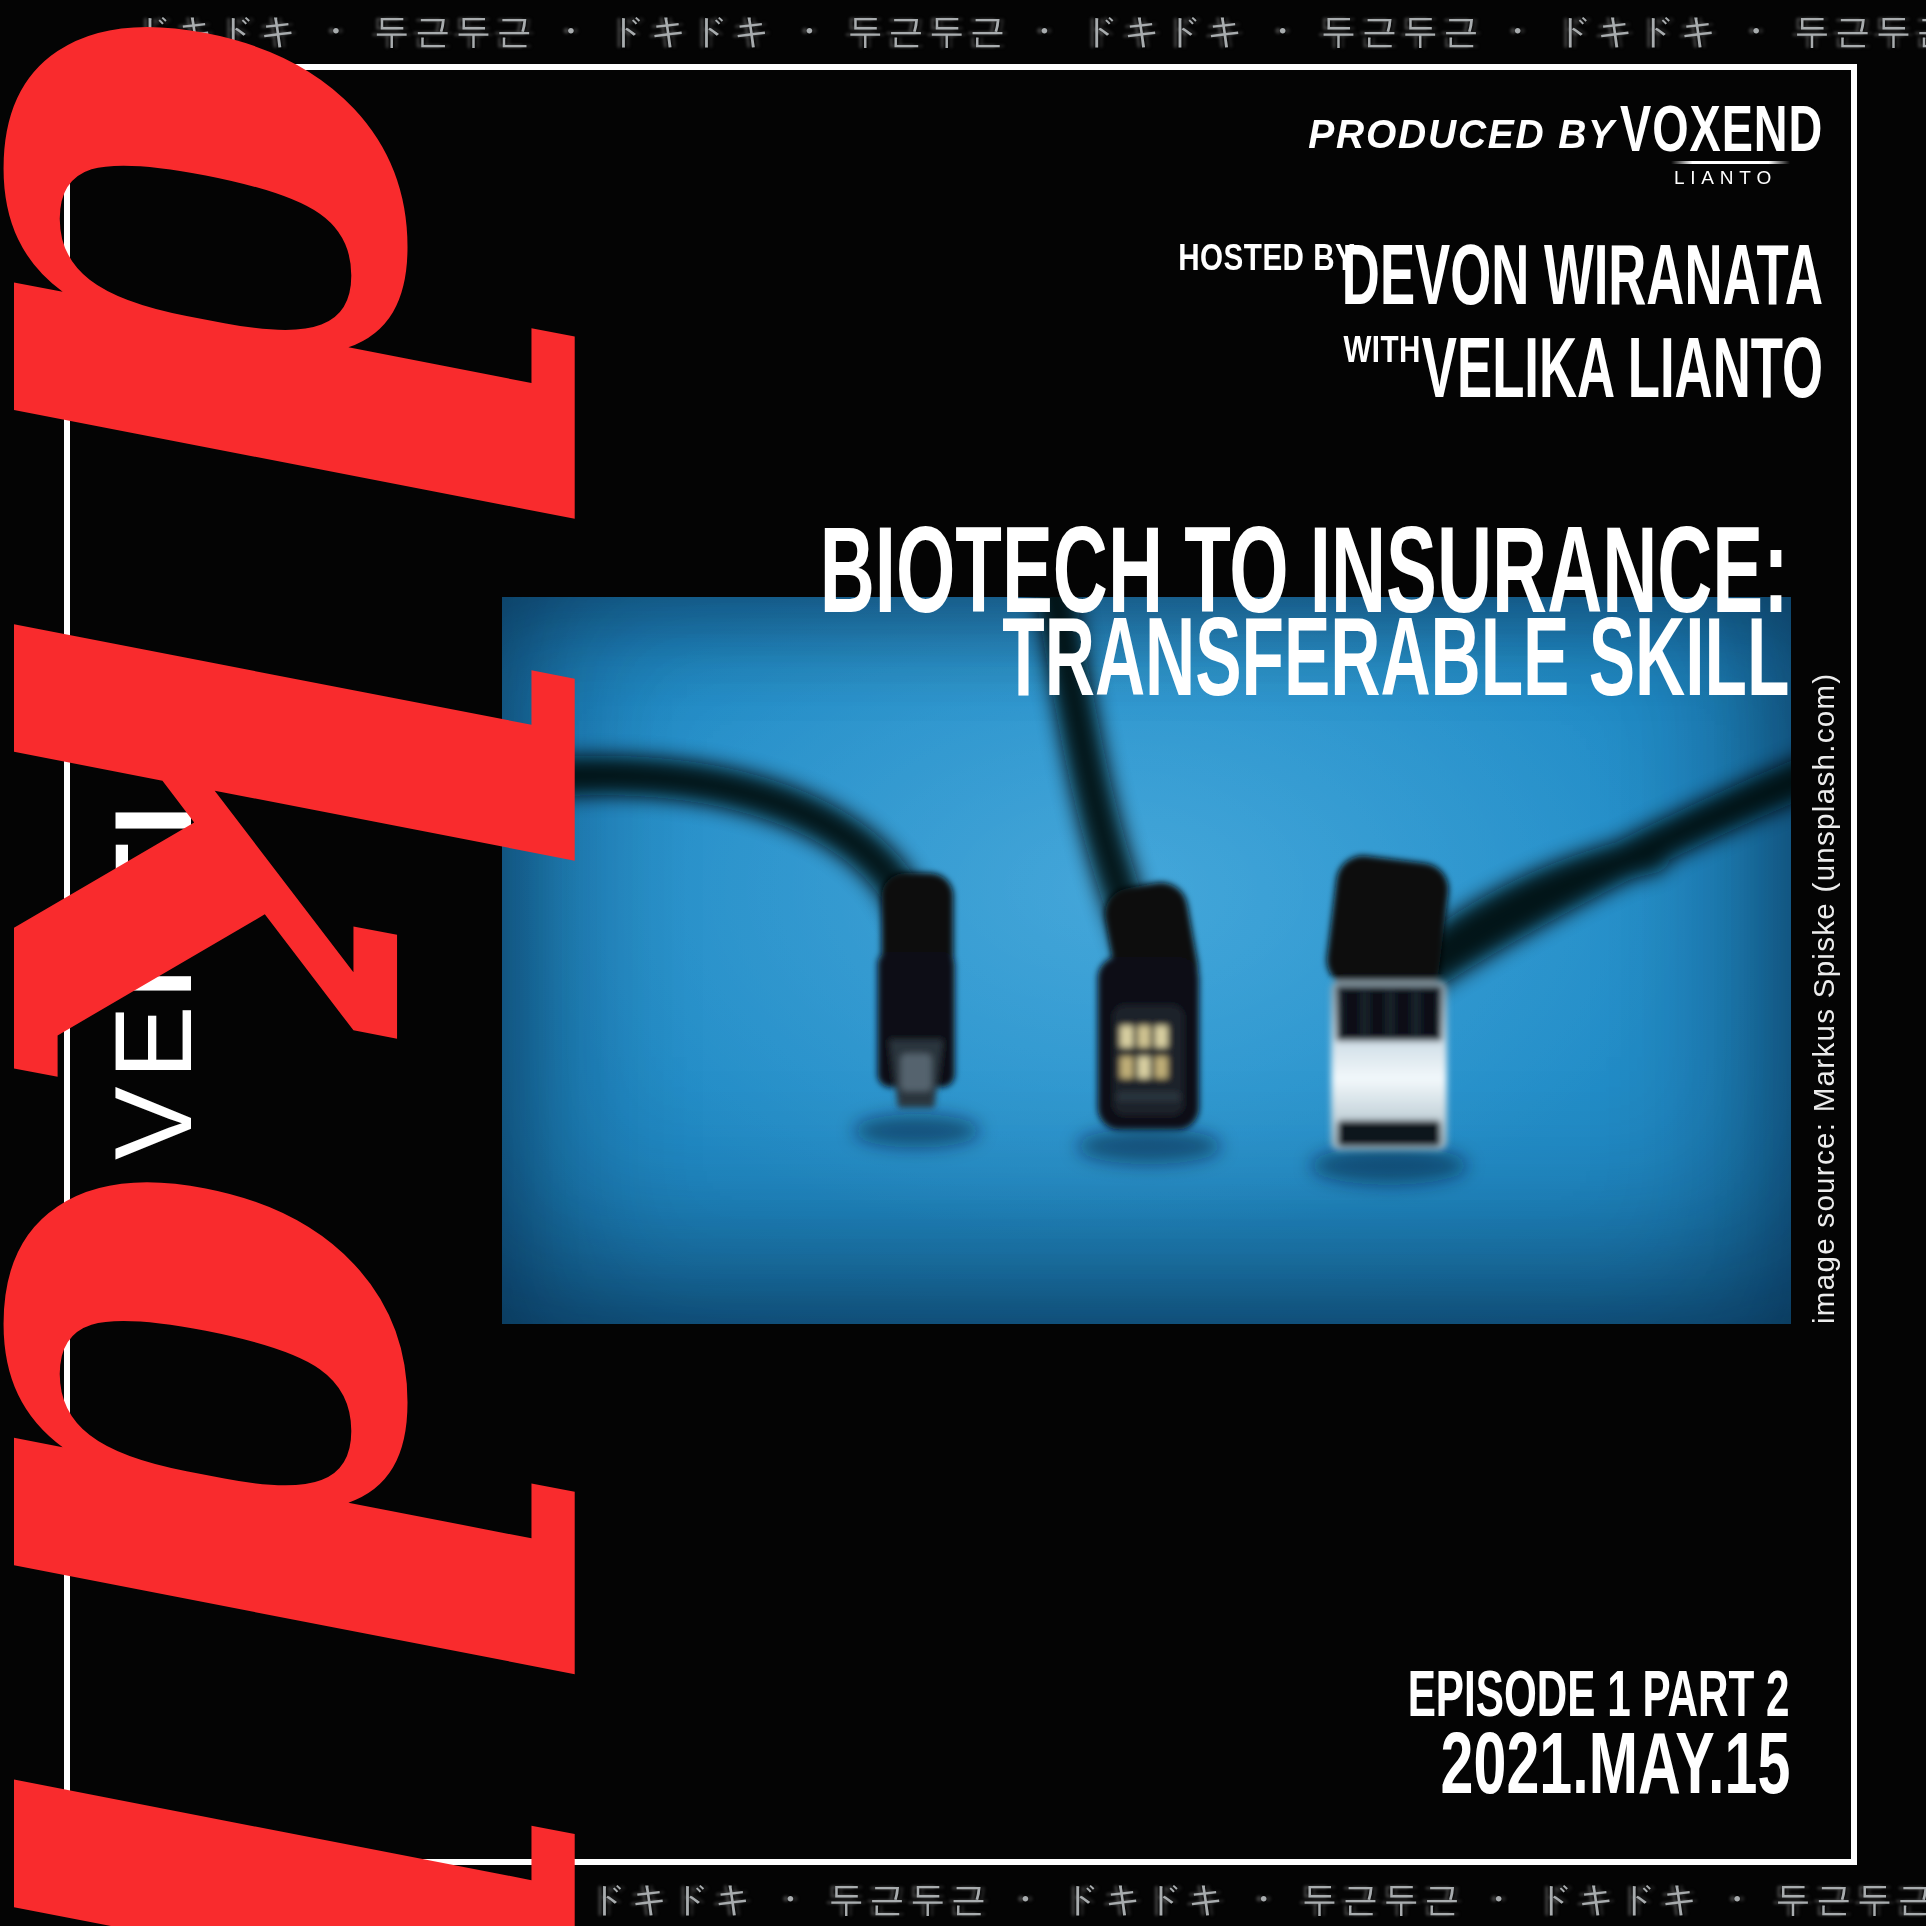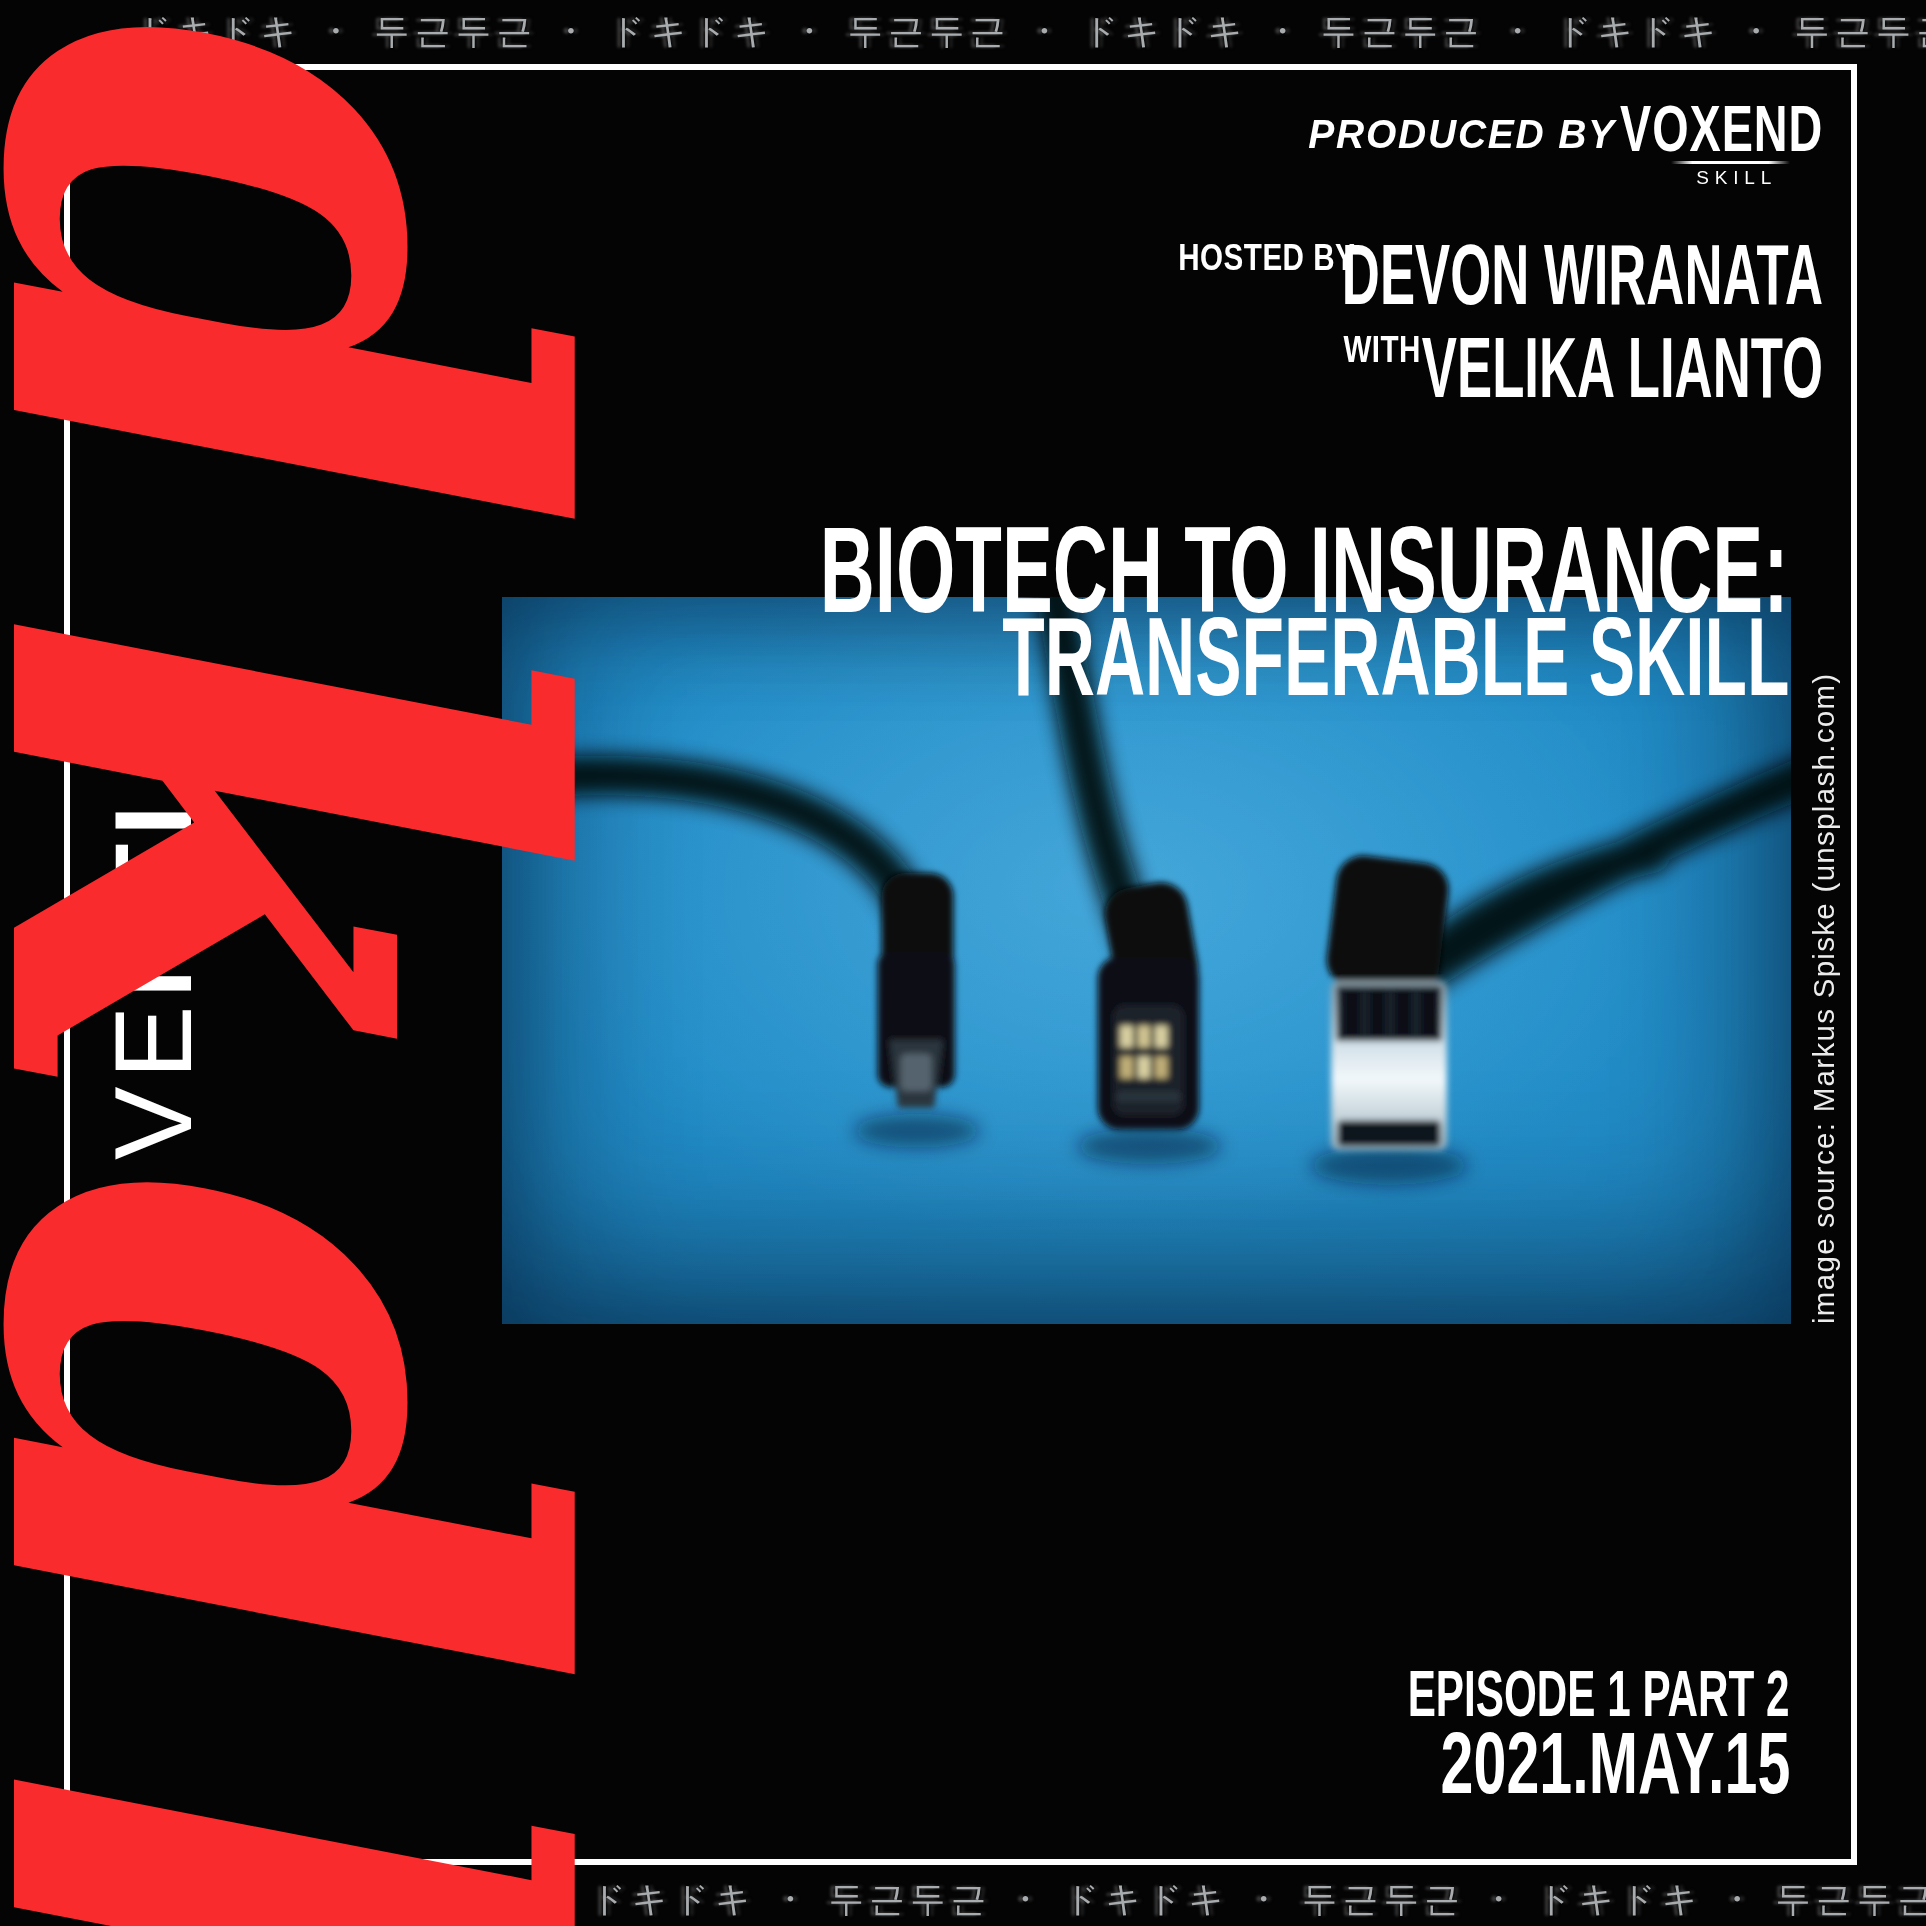--- a/index.html
+++ b/index.html
@@ -157,21 +157,21 @@
     </svg>
   </div>
 
   <div class="credit">image source: Markus Spiske (unsplash.com)</div>
 
   <div class="venti"><span class="venti-light">VE</span><span class="venti-bold">NTI</span></div>
 
   <div class="rtxt produced-by">PRODUCED BY</div>
   <div class="rtxt voxend-name">VOXEND</div>
   <div class="voxend-rule"></div>
-  <div class="rtxt voxend-media">SKILL</div>
+  <div class="rtxt voxend-media">LIANTO</div>
 
   <div class="rtxt hosted-by">HOSTED BY</div>
   <div class="rtxt host-name">DEVON WIRANATA</div>
   <div class="rtxt with-label">WITH</div>
   <div class="rtxt cohost-name">VELIKA LIANTO</div>
 
   <div class="rtxt title-line1">BIOTECH TO INSURANCE:</div>
   <div class="rtxt title-line2">TRANSFERABLE SKILL</div>
 
   <div class="rtxt episode-label">EPISODE 1 PART 2</div>

